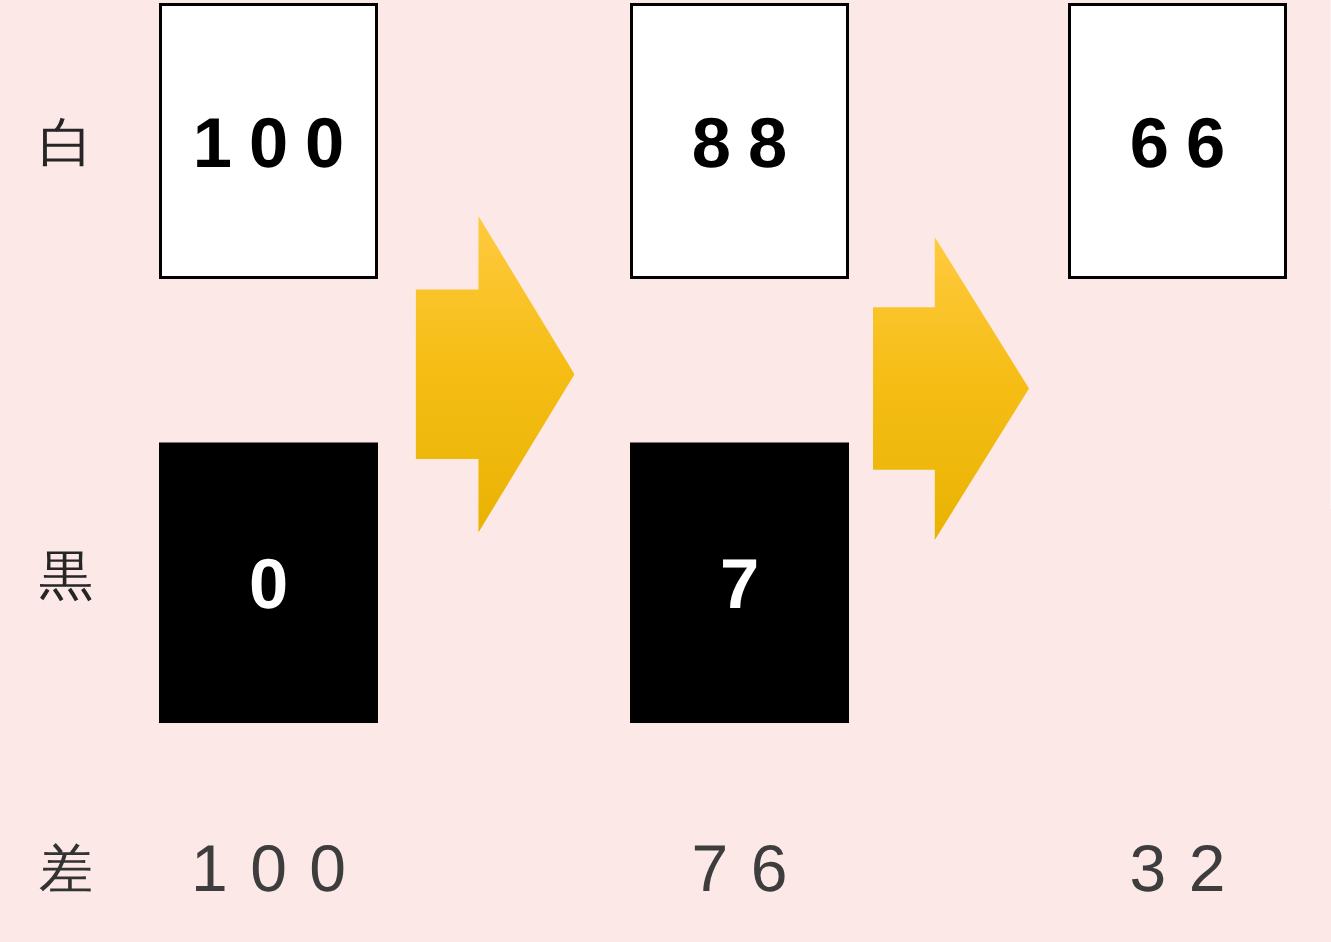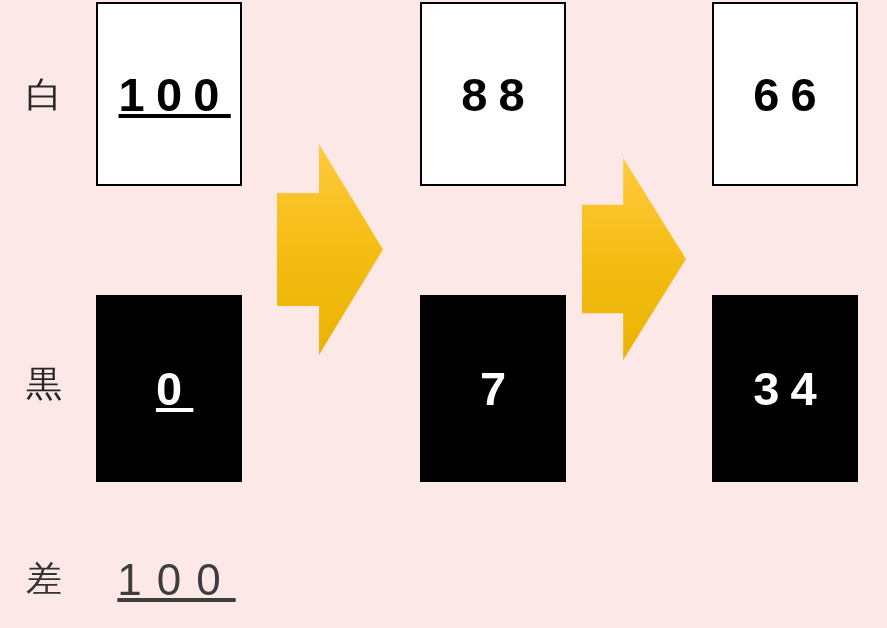--- a/index.html
+++ b/index.html
@@ -45,21 +45,21 @@
     background: var(--white-box-bg, #ffffff);
     border: 2px solid var(--white-box-border, #000000);
     color: #000000;
   }
   .black-box {
     top: 295px;
     height: 187px;
     background: var(--black-box-bg, #000000);
     color: #ffffff;
   }
-  .col1 { left: 96px; text-decoration: underline; }
+  .col1 { left: 106px; }
   .col2 { left: 408px; margin-left: 12px; }
   .col3 { left: 712px; }
 
   
   .spaced {
     letter-spacing: 0.24em;
     margin-right: -0.24em;
     white-space: nowrap;
   }
 
@@ -113,24 +113,27 @@
   <div class="box white-box col3">
     <span class="spaced">66</span>
   </div>
 
   <div class="box black-box col1">
     <span class="spaced">0</span>
   </div>
   <div class="box black-box col2">
     <span class="spaced">7</span>
   </div>
-  <div class="box black-box col3">
-    <span class="spaced">34</span>
-  </div>
 
   <div class="arrow arrow1"></div>
   <div class="arrow arrow2"></div>
 
   <div class="diff-value col1">
     <span class="spaced">100</span>
   </div>
+  <div class="diff-value col2">
+    <span class="spaced">76</span>
+  </div>
+  <div class="diff-value col3">
+    <span class="spaced">32</span>
+  </div>
 
 </div>
 
 </body></html>

